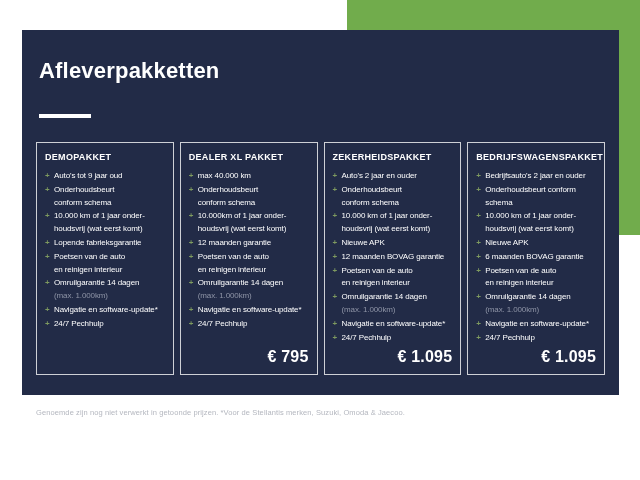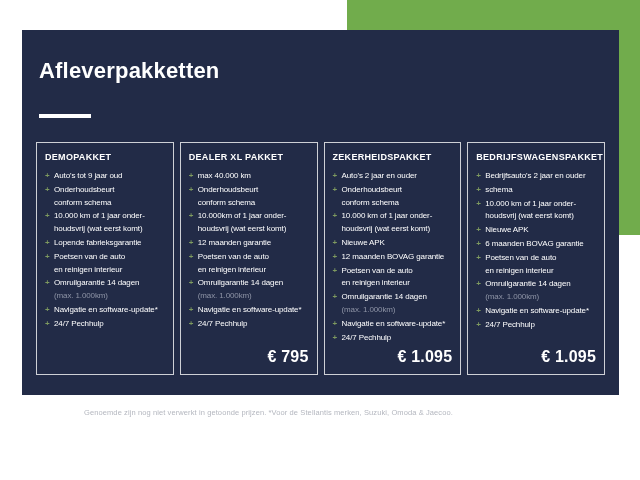--- a/index.html
+++ b/index.html
@@ -52,21 +52,21 @@
   .fline{
     font-size:8px;line-height:12.8px;letter-spacing:-.12px;white-space:nowrap;
   }
   .fline.muted{color:var(--muted);}
   .price{
     margin-top:auto;text-align:right;
     font-size:16px;font-weight:bold;letter-spacing:.2px;padding-right:2px;
   }
   .footnote{
     position:absolute;left:36px;top:408px;
-    font-size:7.5px;color:#b4b7bf;letter-spacing:.1px;white-space:nowrap;margin-left:48px;
+    font-size:7.5px;color:#b4b7bf;letter-spacing:.1px;white-space:nowrap;
   }
 </style>
 </head>
 <body>
 
 <div class="green-rect"></div>
 
 <div class="panel">
   <div class="title">Afleverpakketten</div>
   <div class="underline"></div>
@@ -255,20 +255,21 @@
         <div class="features">
           <div class="feature">
             <span class="bullet">+</span>
             <div class="flines">
               <div class="fline">Bedrijfsauto's 2 jaar en ouder</div>
             </div>
           </div>
           <div class="feature">
             <span class="bullet">+</span>
             <div class="flines">
+              <div class="fline">Onderhoudsbeurt conform</div>
               <div class="fline">schema</div>
             </div>
           </div>
           <div class="feature">
             <span class="bullet">+</span>
             <div class="flines">
               <div class="fline">10.000 km of 1 jaar onder-</div>
               <div class="fline">houdsvrij (wat eerst komt)</div>
             </div>
           </div>

